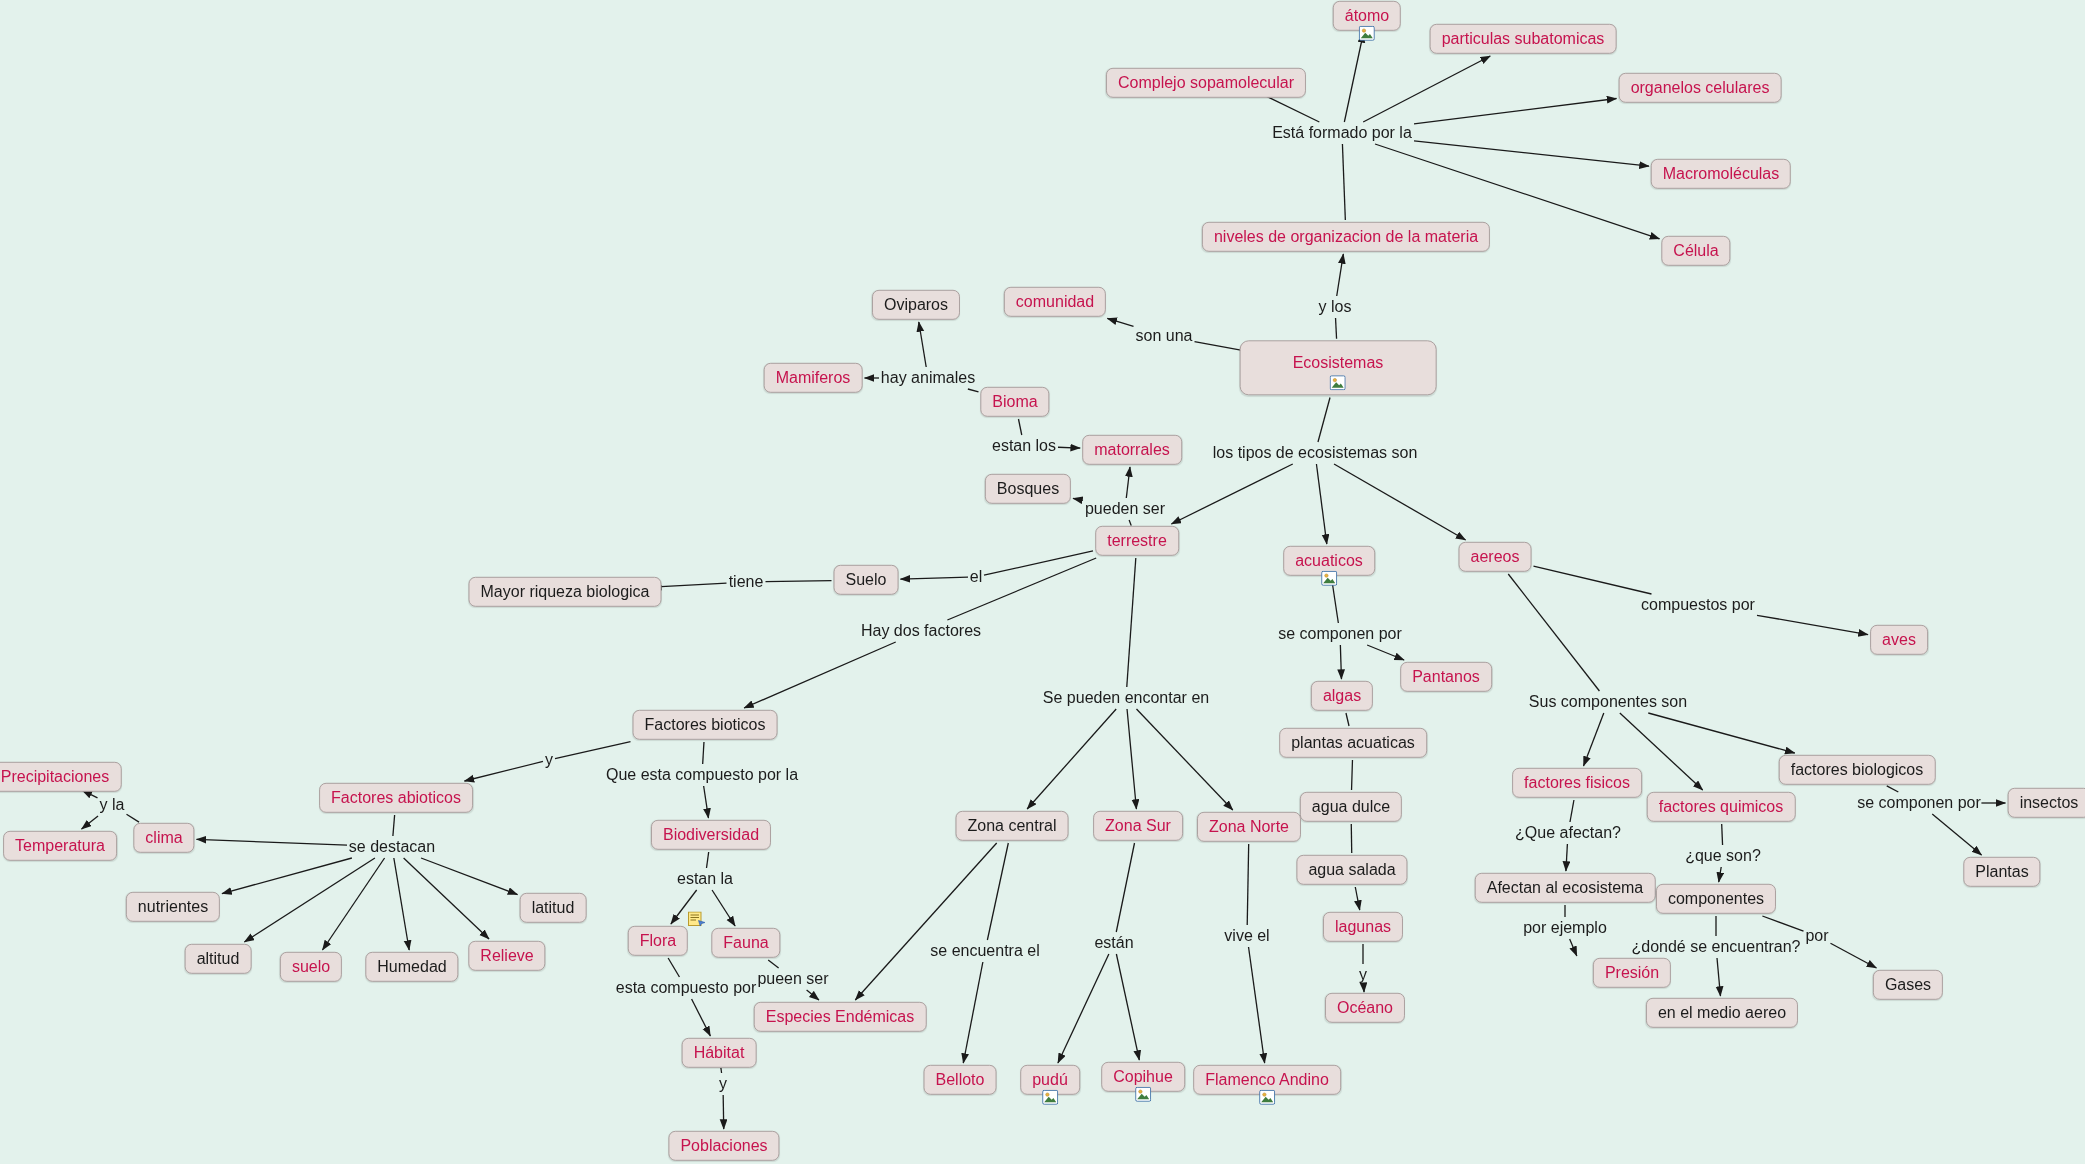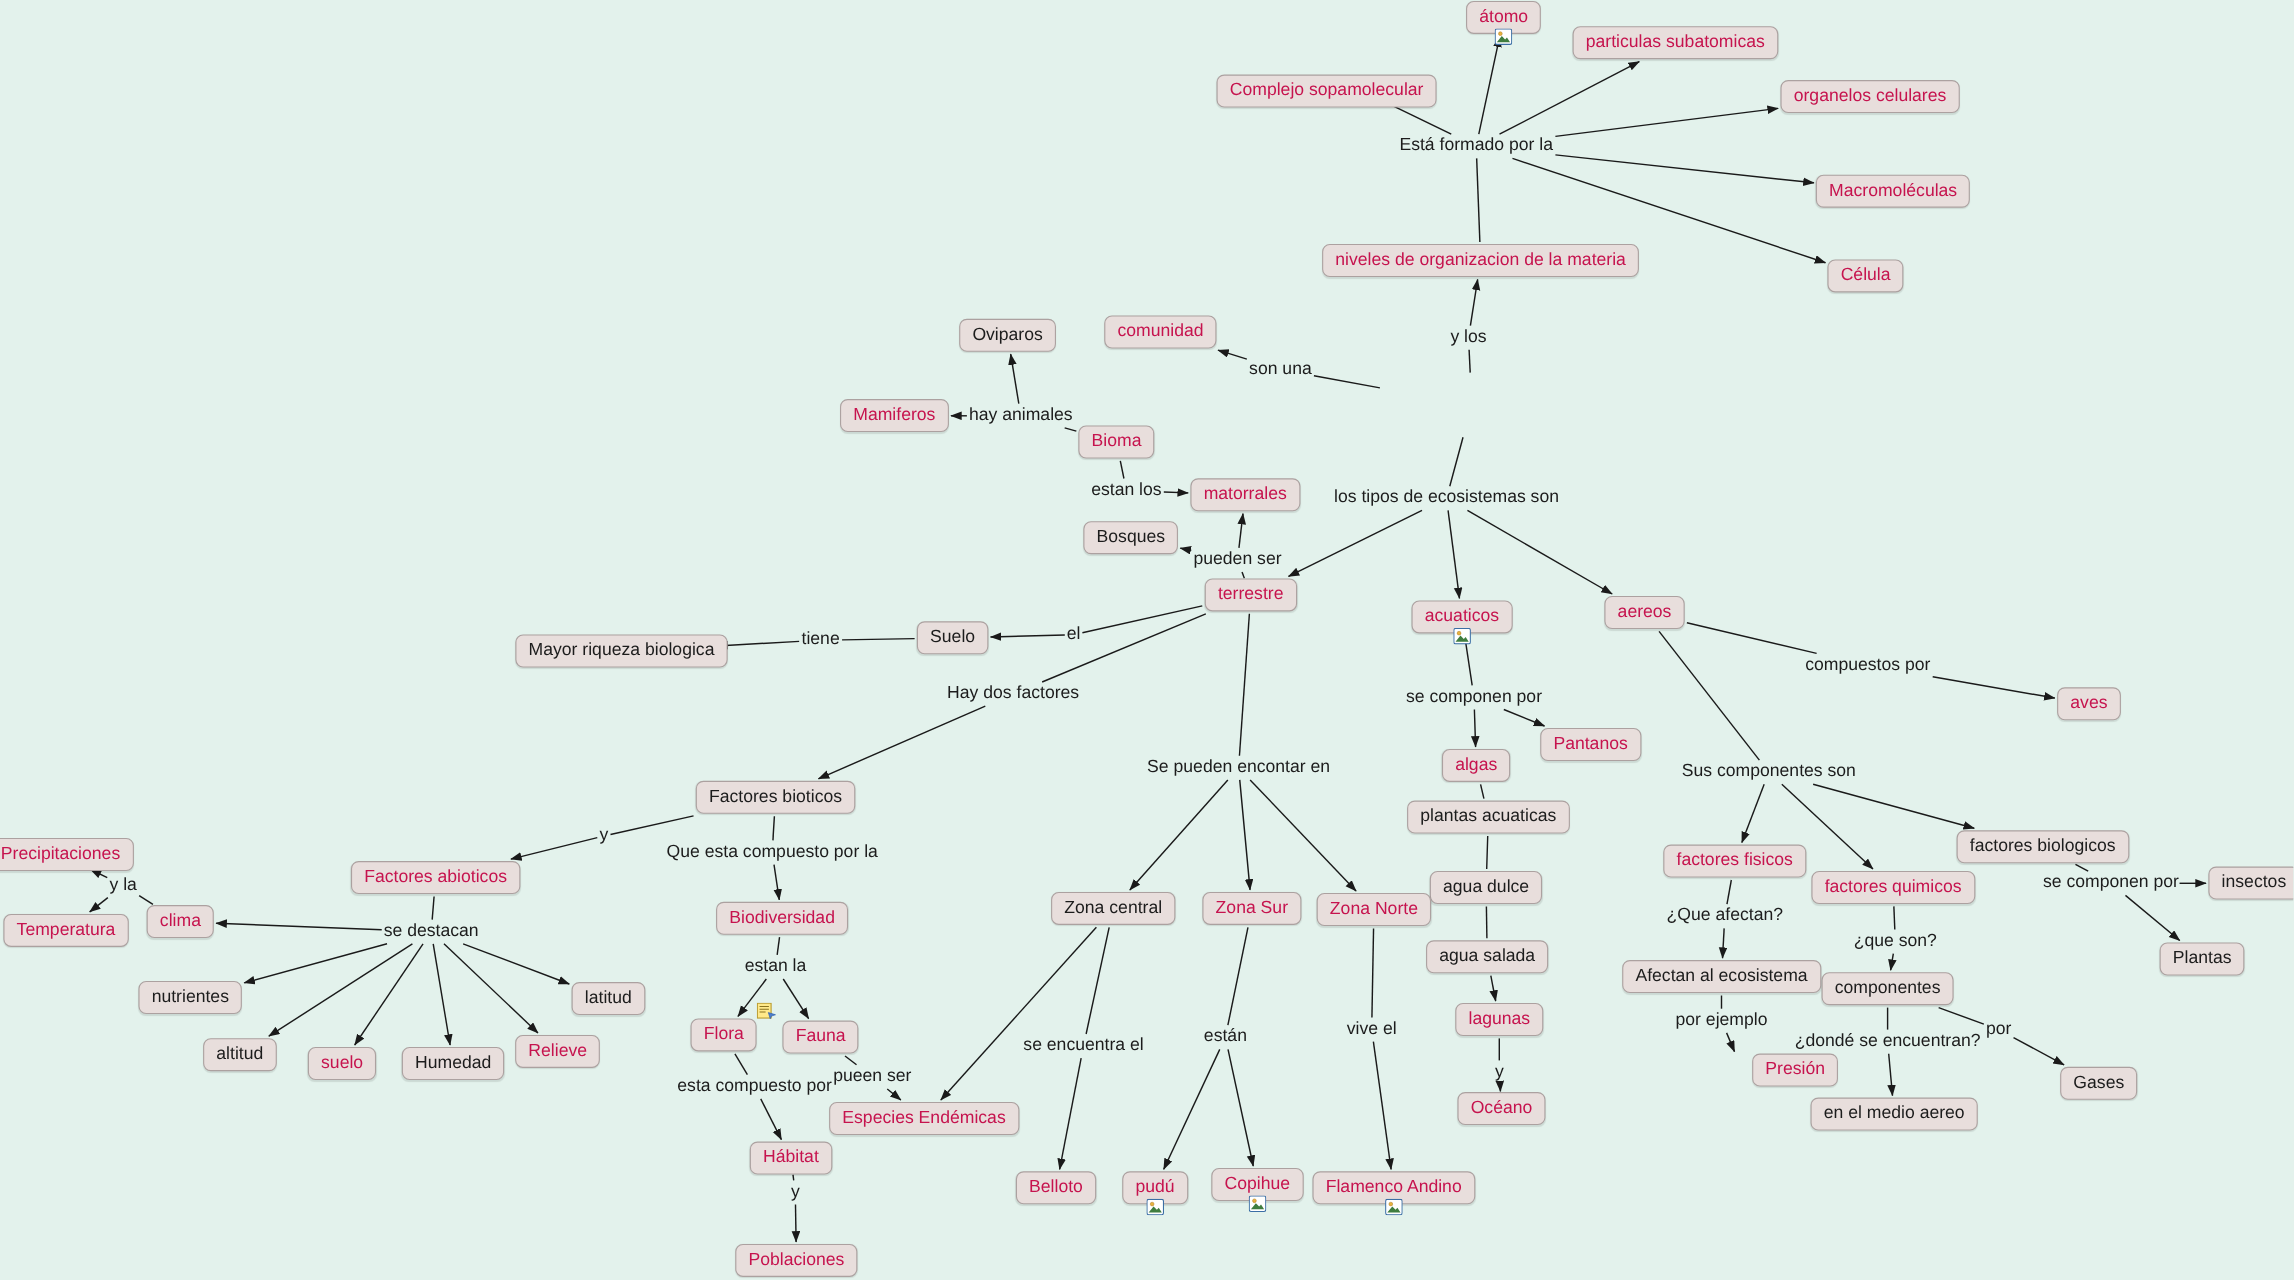--- a/index.html
+++ b/index.html
@@ -156,20 +156,25 @@
     <div class="node concept red" style="left: 1206px; top: 83px;"><span class="lbl">Complejo sopamolecular</span></div>
     <div class="node concept red" style="left: 1700px; top: 88px;"><span class="lbl">organelos celulares</span></div>
     <div class="node label" style="left: 1342px; top: 133px;"><span class="lbl">Está formado por la</span></div>
     <div class="node concept red" style="left: 1721px; top: 174px;"><span class="lbl">Macromoléculas</span></div>
     <div class="node concept red" style="left: 1346px; top: 237px;"><span class="lbl">niveles de organizacion de la materia</span></div>
     <div class="node concept red" style="left: 1696px; top: 251px;"><span class="lbl">Célula</span></div>
     <div class="node concept red" style="left: 1055px; top: 302px;"><span class="lbl">comunidad</span></div>
     <div class="node label" style="left: 1335px; top: 307px;"><span class="lbl">y los</span></div>
     <div class="node concept" style="left: 916px; top: 305px;"><span class="lbl">Oviparos</span></div>
     <div class="node label" style="left: 1164px; top: 336px;"><span class="lbl">son una</span></div>
+    <div class="node concept red big" style="left: 1338px; top: 368px;"><span class="lbl">Ecosistemas</span><span class="res-icon"><svg width="16" height="15" viewBox="0 0 16 15">
+          <rect x="0.5" y="0.5" width="15" height="14" rx="1.5" fill="#ffffff" stroke="#3b6ea5"></rect>
+          <circle cx="5.2" cy="4.8" r="1.7" fill="#e8b33d" stroke="#b5802a" stroke-width="0.5"></circle>
+          <path d="M2 12.5 L6.5 7 L9.5 10 L11.2 8.2 L14 12.5 Z" fill="#3f7d3f"></path>
+        </svg></span></div>
     <div class="node concept red" style="left: 813px; top: 378px;"><span class="lbl">Mamiferos</span></div>
     <div class="node label" style="left: 928px; top: 378px;"><span class="lbl">hay animales</span></div>
     <div class="node concept red" style="left: 1015px; top: 402px;"><span class="lbl">Bioma</span></div>
     <div class="node label" style="left: 1024px; top: 446px;"><span class="lbl">estan los</span></div>
     <div class="node concept red" style="left: 1132px; top: 450px;"><span class="lbl">matorrales</span></div>
     <div class="node concept" style="left: 1028px; top: 489px;"><span class="lbl">Bosques</span></div>
     <div class="node label" style="left: 1315px; top: 453px;"><span class="lbl">los tipos de ecosistemas son</span></div>
     <div class="node label" style="left: 1125px; top: 509px;"><span class="lbl">pueden ser</span></div>
     <div class="node concept red" style="left: 1137px; top: 541px;"><span class="lbl">terrestre</span></div>
     <div class="node concept red" style="left: 1329px; top: 561px;"><span class="lbl">acuaticos</span><span class="res-icon"><svg width="16" height="15" viewBox="0 0 16 15">

